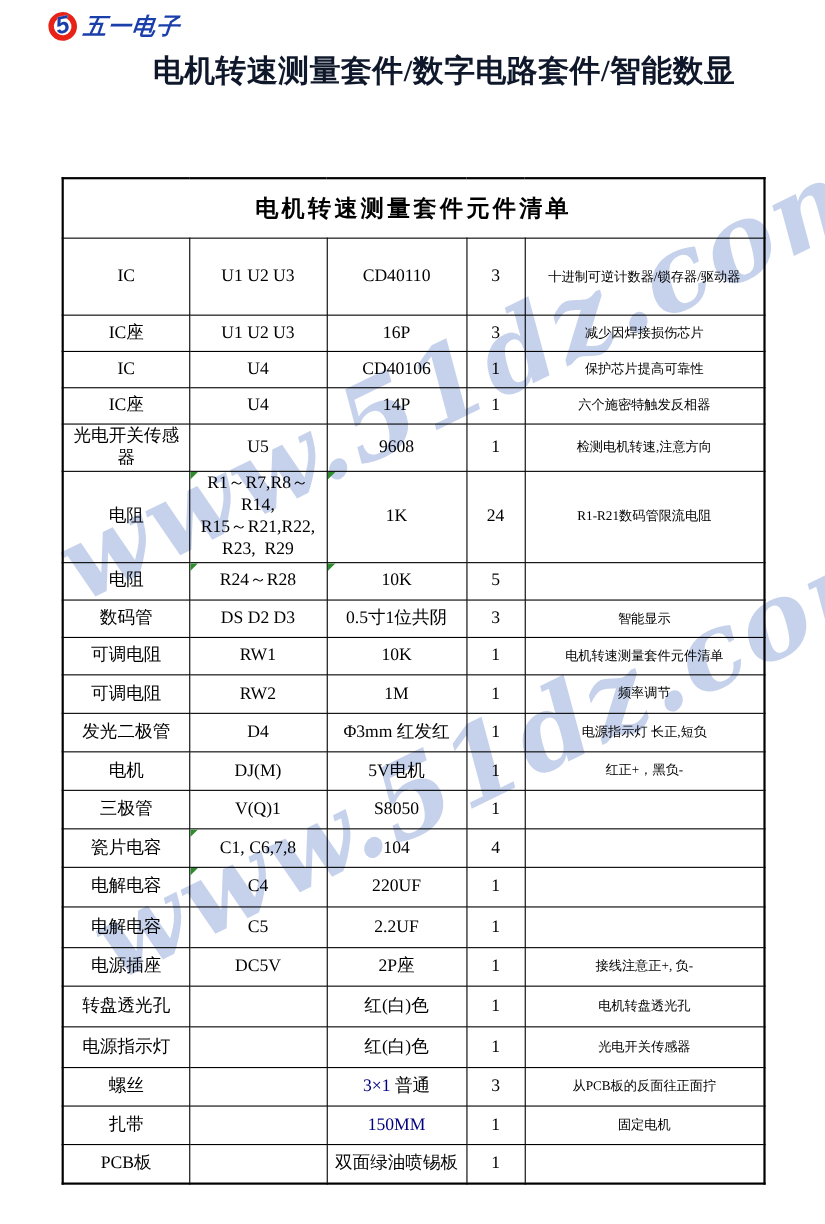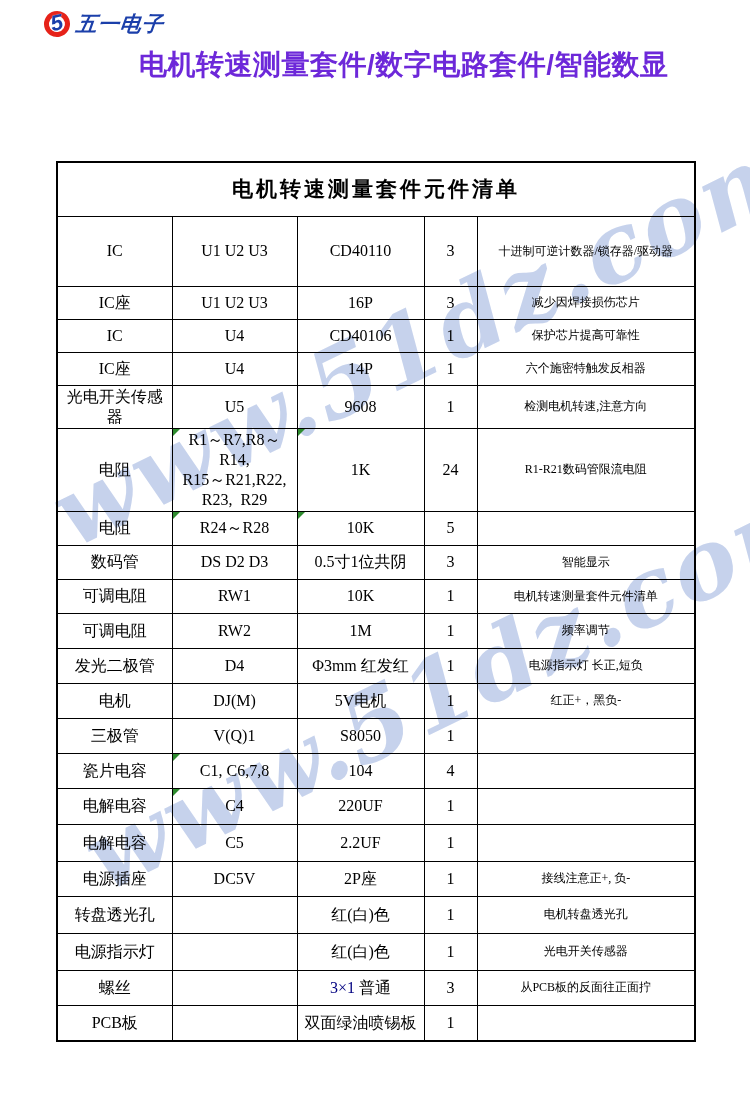--- a/index.html
+++ b/index.html
@@ -52,24 +52,24 @@
   }
   .logo-text {
     font-family:"Liberation Sans",sans-serif;
     font-weight:bold; font-style:italic;
     font-size:21px; color:#1b3faa;
     letter-spacing:1px;
     transform:skewX(-6deg);
   }
   .page-title {
     position:absolute; left:139px; top:46px; margin:0;
-    font-family:Liberation Sans, sans-serif;
+    font-family:Liberation Serif, serif;
     font-weight:bold;
     font-size:28px;
-    color:#6d28d9;
+    color:#0f172a;
     letter-spacing:0.5px;
     white-space:nowrap;
   }
 
   
   table.parts {
     position:absolute; left:56px; top:115px;
     width:638px;
     border-collapse:collapse;
     table-layout:fixed;
@@ -279,20 +279,27 @@
           <td class="qty">1</td>
           <td class="func">光电开关传感器</td>
         </tr>
         <tr style="height: 35px;">
           <td class="name">螺丝</td>
           <td class="pos"></td>
           <td class="spec"><span class="blue">3×1</span><span> 普通</span></td>
           <td class="qty">3</td>
           <td class="func">从PCB板的反面往正面拧</td>
         </tr>
+        <tr style="height: 35px;">
+          <td class="name">扎带</td>
+          <td class="pos"></td>
+          <td class="spec"><span class="blue">150MM</span></td>
+          <td class="qty">1</td>
+          <td class="func">固定电机</td>
+        </tr>
         <tr style="height: 36px;">
           <td class="name">PCB板</td>
           <td class="pos"></td>
           <td class="spec">双面绿油喷锡板</td>
           <td class="qty">1</td>
           <td class="func"></td>
         </tr>
       </tbody>
   </table>
 

